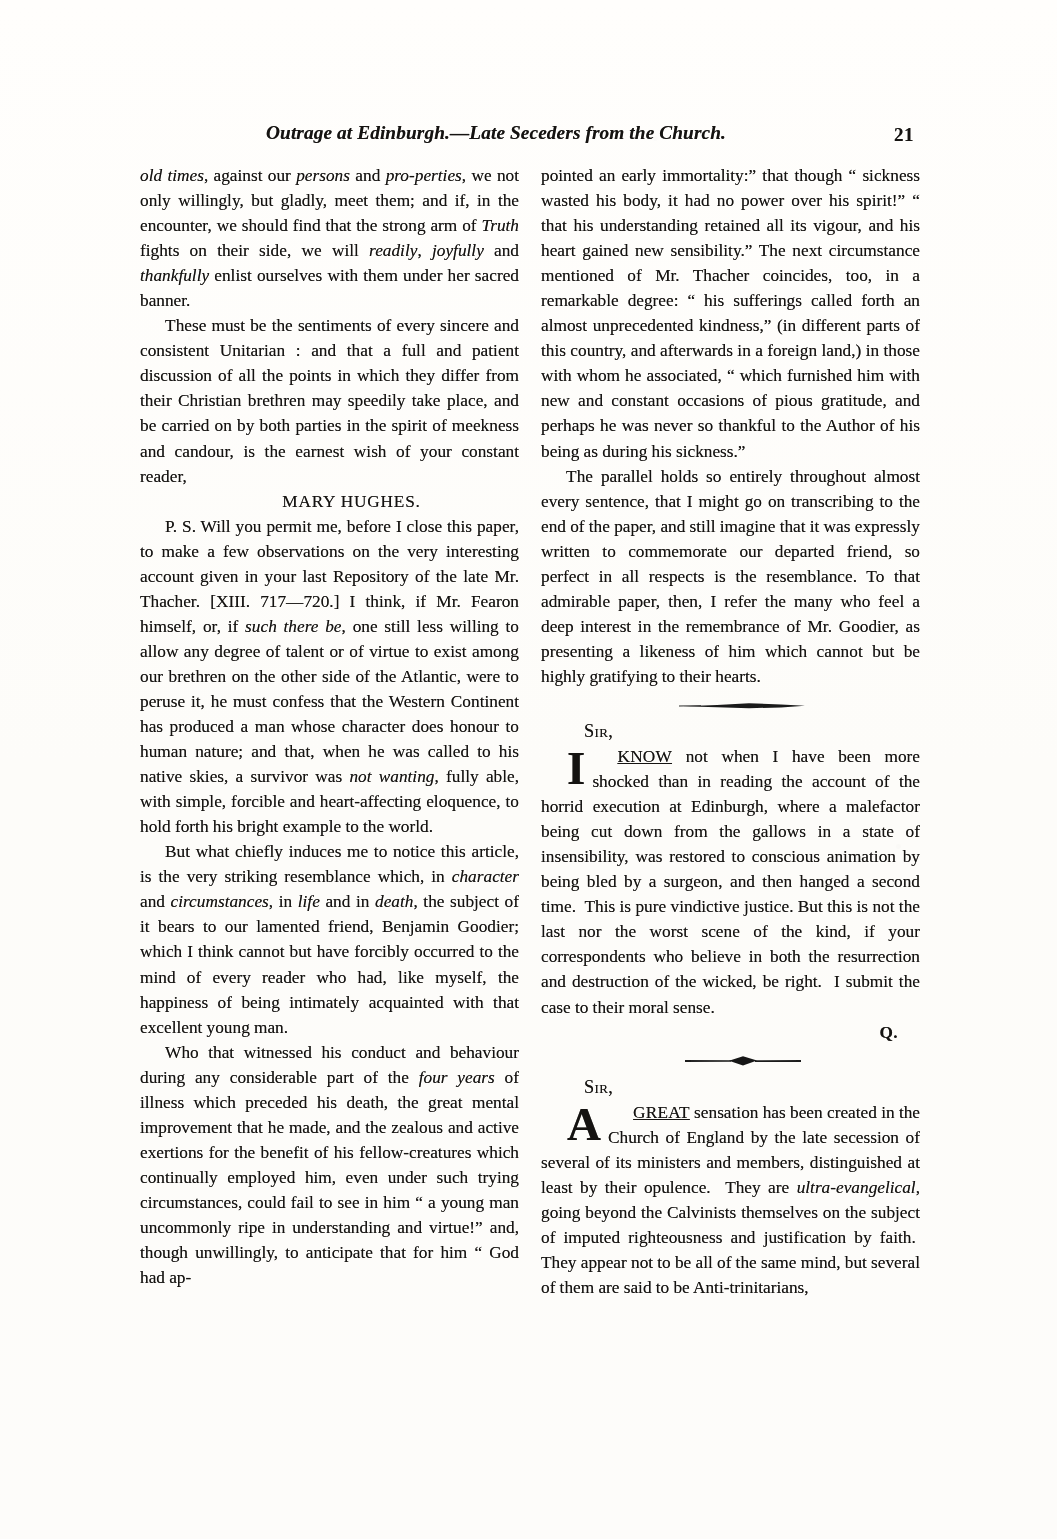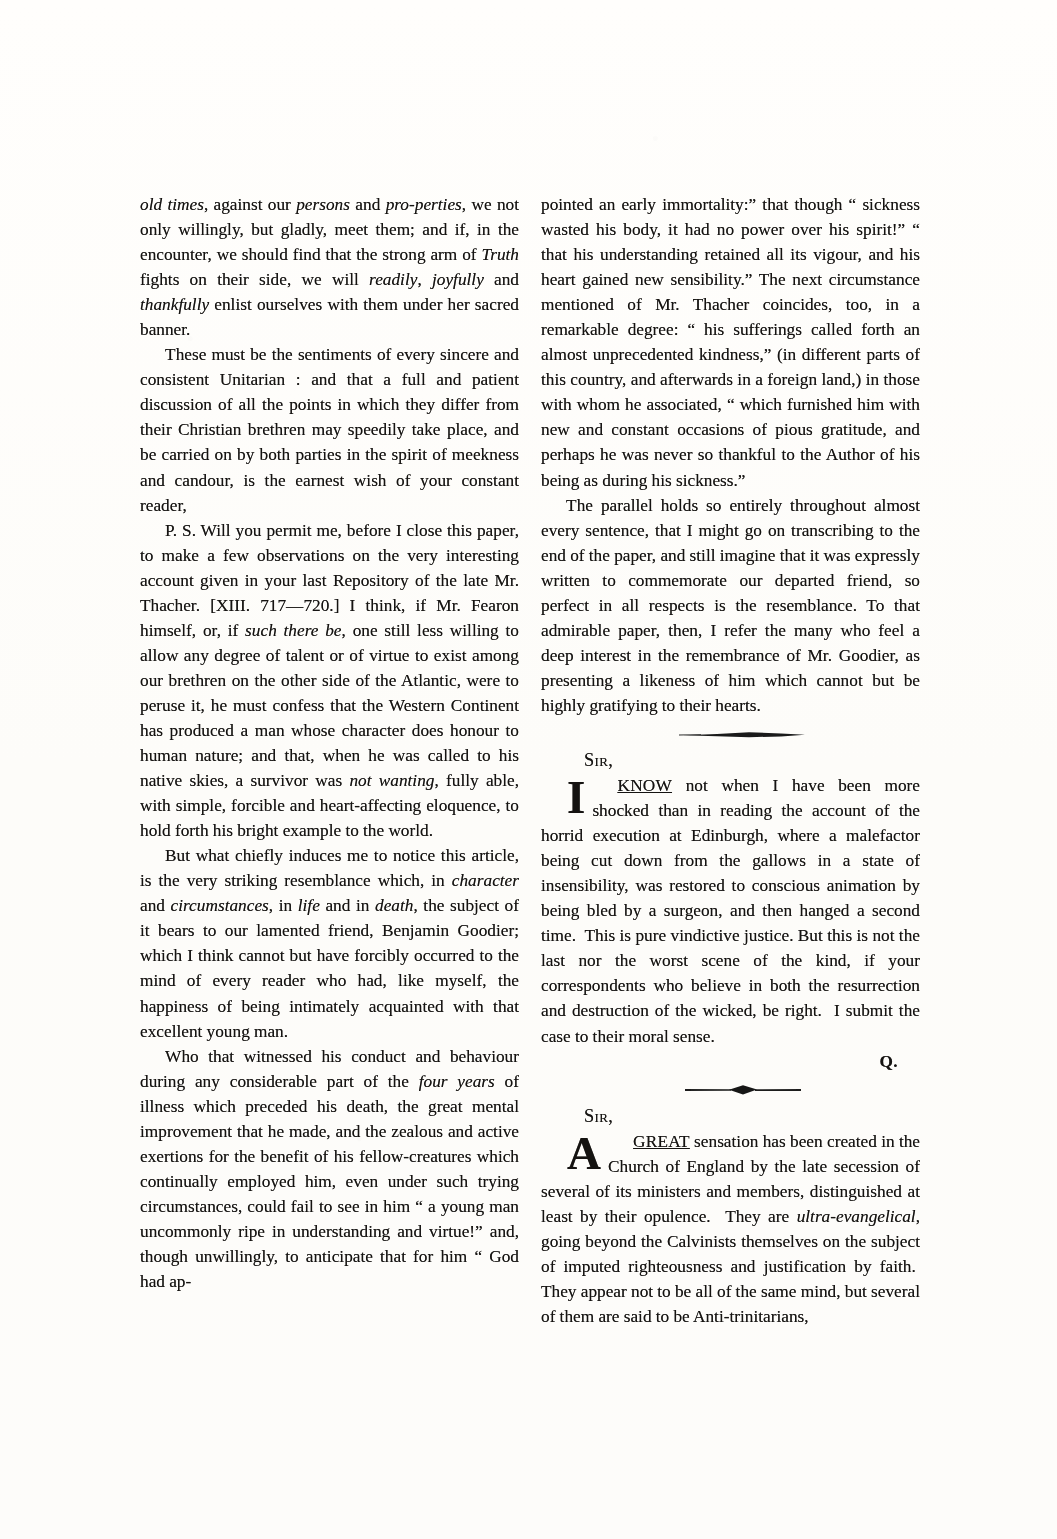--- a/index.html
+++ b/index.html
@@ -76,21 +76,20 @@
     gap: 22px;
   }
   .col {
     width: 379px;
     font-size: 17.3px;
     line-height: 25.05px;
     text-align: justify;
     text-justify: inter-word;
     -webkit-hyphens: none;
     hyphens: none;
-    margin-top: 29px;
   }
   .col p {
     margin: 0;
     text-indent: 1.45em;
     word-spacing: -0.1px;
   }
   .col p.noindent { text-indent: 0; }
 
   i, em { font-style: italic; }
 
@@ -165,33 +164,40 @@
   }
 </style>
 </head>
 <body>
 
 <div class="page">
   <div class="paper-tone"></div>
 
   <div class="content">
 
+    <div class="runhead">
+      <div class="runhead-title">Outrage at Edinburgh.—Late Seceders from the Church.</div>
+      <div class="runhead-page">21</div>
+    </div>
 
     <div class="columns">
 
       <div class="col">
 
         <p class="noindent">
           <i>old times</i>, against our <i>persons</i> and <i>pro-</i><i>perties</i>, we not only willingly, but gladly, meet them; and if, in the encounter, we should find that the strong arm of <i>Truth</i> fights on their side, we will <i>readily</i>, <i>joyfully</i> and <i>thankfully</i> enlist ourselves with them under her sacred banner.
         </p>
 
         <p>
           These must be the sentiments of every sincere and consistent Unitarian : and that a full and patient discussion of all the points in which they differ from their Christian brethren may speedily take place, and be carried on by both parties in the spirit of meekness and candour, is the earnest wish of your constant reader,
         </p>
 
+        <p class="noindent">
+          <span class="sig-center">MARY HUGHES.</span>
+        </p>
 
         <p>
           P. S. Will you permit me, before I close this paper, to make a few observations on the very interesting account given in your last Repository of the late Mr. Thacher. [XIII. 717—720.] I think, if Mr. Fearon himself, or, if <i>such there be</i>, one still less willing to allow any degree of talent or of virtue to exist among our brethren on the other side of the Atlantic, were to peruse it, he must confess that the Western Continent has produced a man whose character does honour to human nature; and that, when he was called to his native skies, a survivor was <i>not wanting</i>, fully able, with simple, forcible and heart-affecting eloquence, to hold forth his bright example to the world.
         </p>
 
         <p>
           But what chiefly induces me to notice this article, is the very striking resemblance which, in <i>character</i> and <i>circumstances</i>, in <i>life</i> and in <i>death</i>, the subject of it bears to our lamented friend, Benjamin Goodier; which I think cannot but have forcibly occurred to the mind of every reader who had, like myself, the happiness of being intimately acquainted with that excellent young man.
         </p>
 
         <p>

